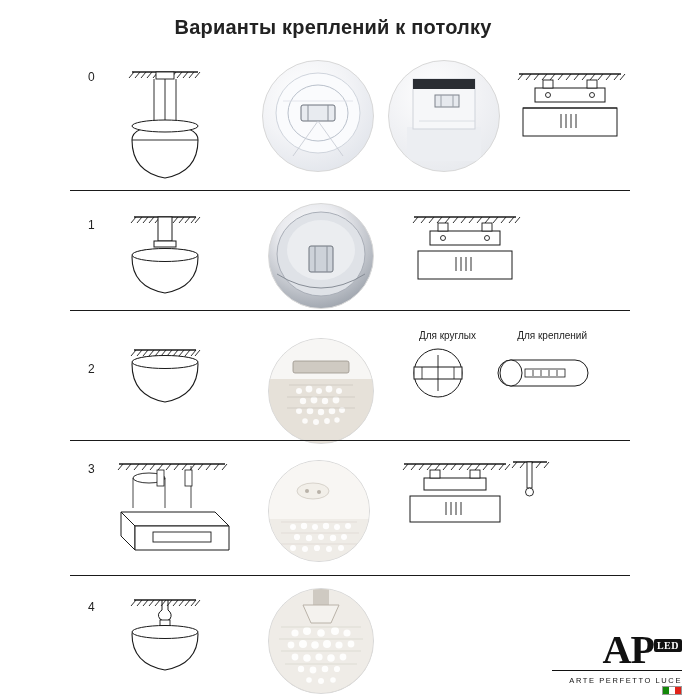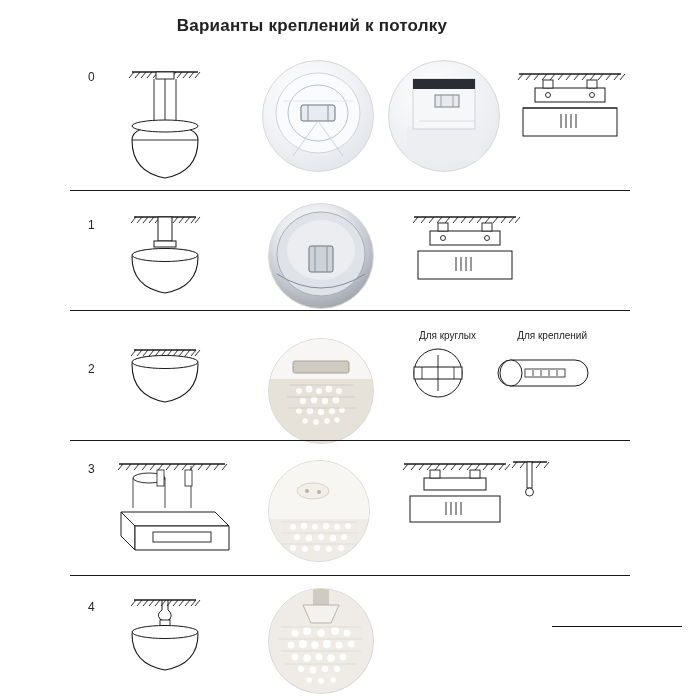--- a/index.html
+++ b/index.html
@@ -8,22 +8,23 @@
     background:#ffffff;
     font-family:"Liberation Sans", sans-serif;
     color:#1a1a1a;
     position:relative;
     overflow:hidden;
   }
   .page{position:absolute;inset:0;}
   .title{
     position:absolute;top:16px;left:0;width:624px;
     text-align:center;
-    font-size:17px;font-weight:bold;color:#222;
+    font-size:20px;font-weight:bold;color:#222;
     letter-spacing:0.2px;
+    padding-left:21px;
   }
   .row{
     position:absolute;left:70px;width:560px;
     border-top:1px solid #1a1a1a;
   }
   .row-line-0{top:190px;}
   .row-line-1{top:310px;}
   .row-line-2{top:440px;}
   .row-line-3{top:575px;}
 
@@ -488,18 +489,24 @@
         <line x1="12" y1="38" x2="92" y2="38"></line>
           <line x1="10" y1="50" x2="94" y2="50"></line>
         <line x1="12" y1="62" x2="92" y2="62"></line>
           <line x1="16" y1="75" x2="88" y2="75"></line>
       </g>
     </svg>
   </div>
 
 
   <div class="logo">
+    <div class="logo-main">
+      <span>AP</span><span class="logo-led">LED</span>
+    </div>
     <div style="position:relative;height:4px;">
       <div class="sep"></div>
     </div>
+    <div class="logo-sub">
+      <span>ARTE  PERFETTO  LUCE</span><span class="flag"></span>
+    </div>
   </div>
 
 </div>
 
 </body></html>

